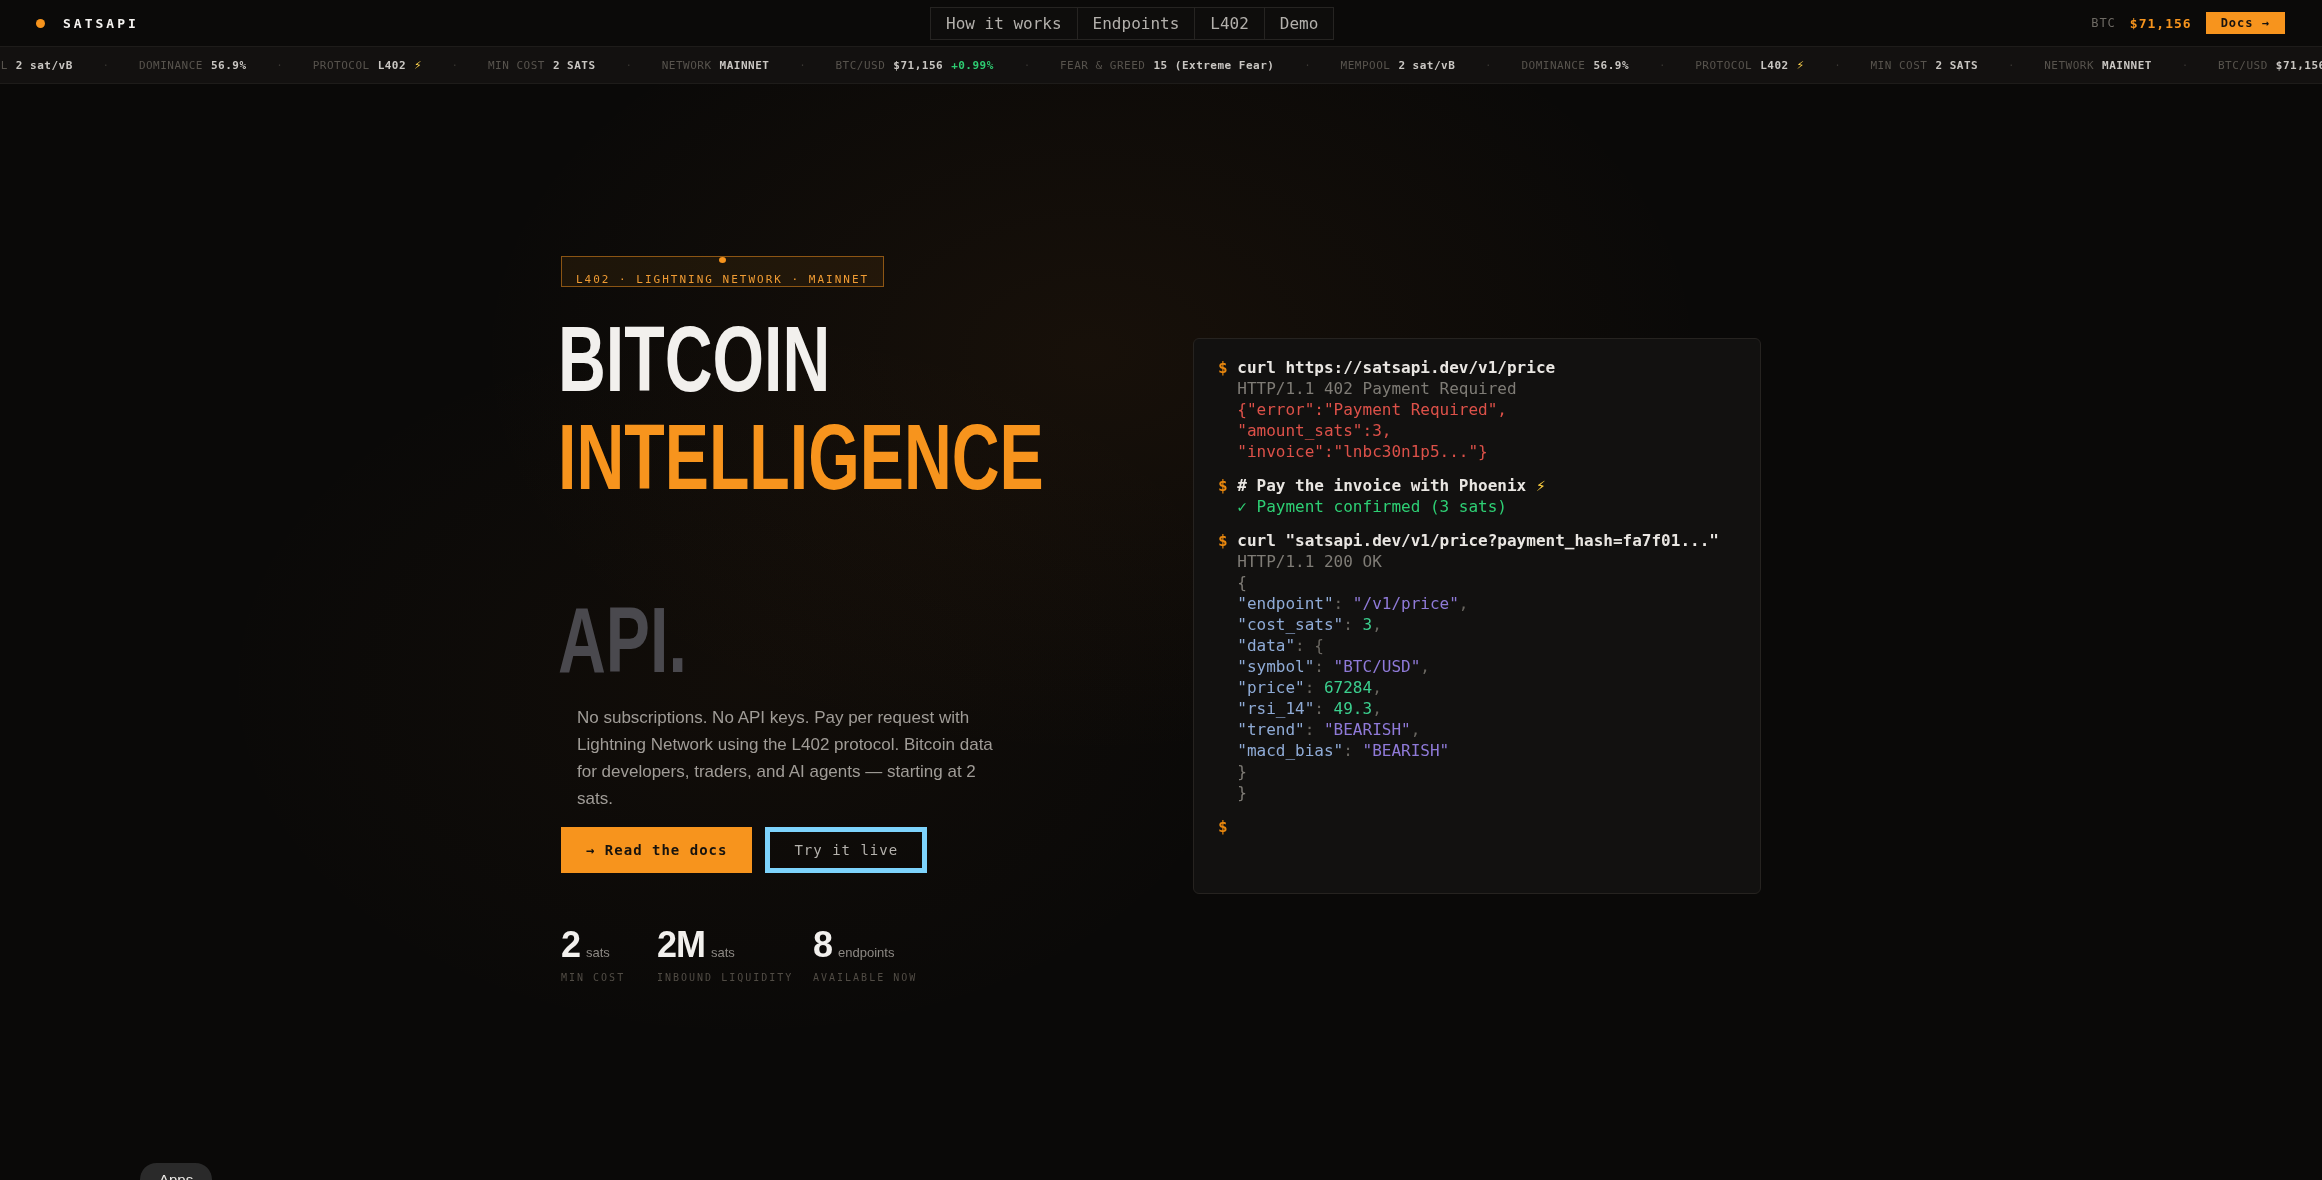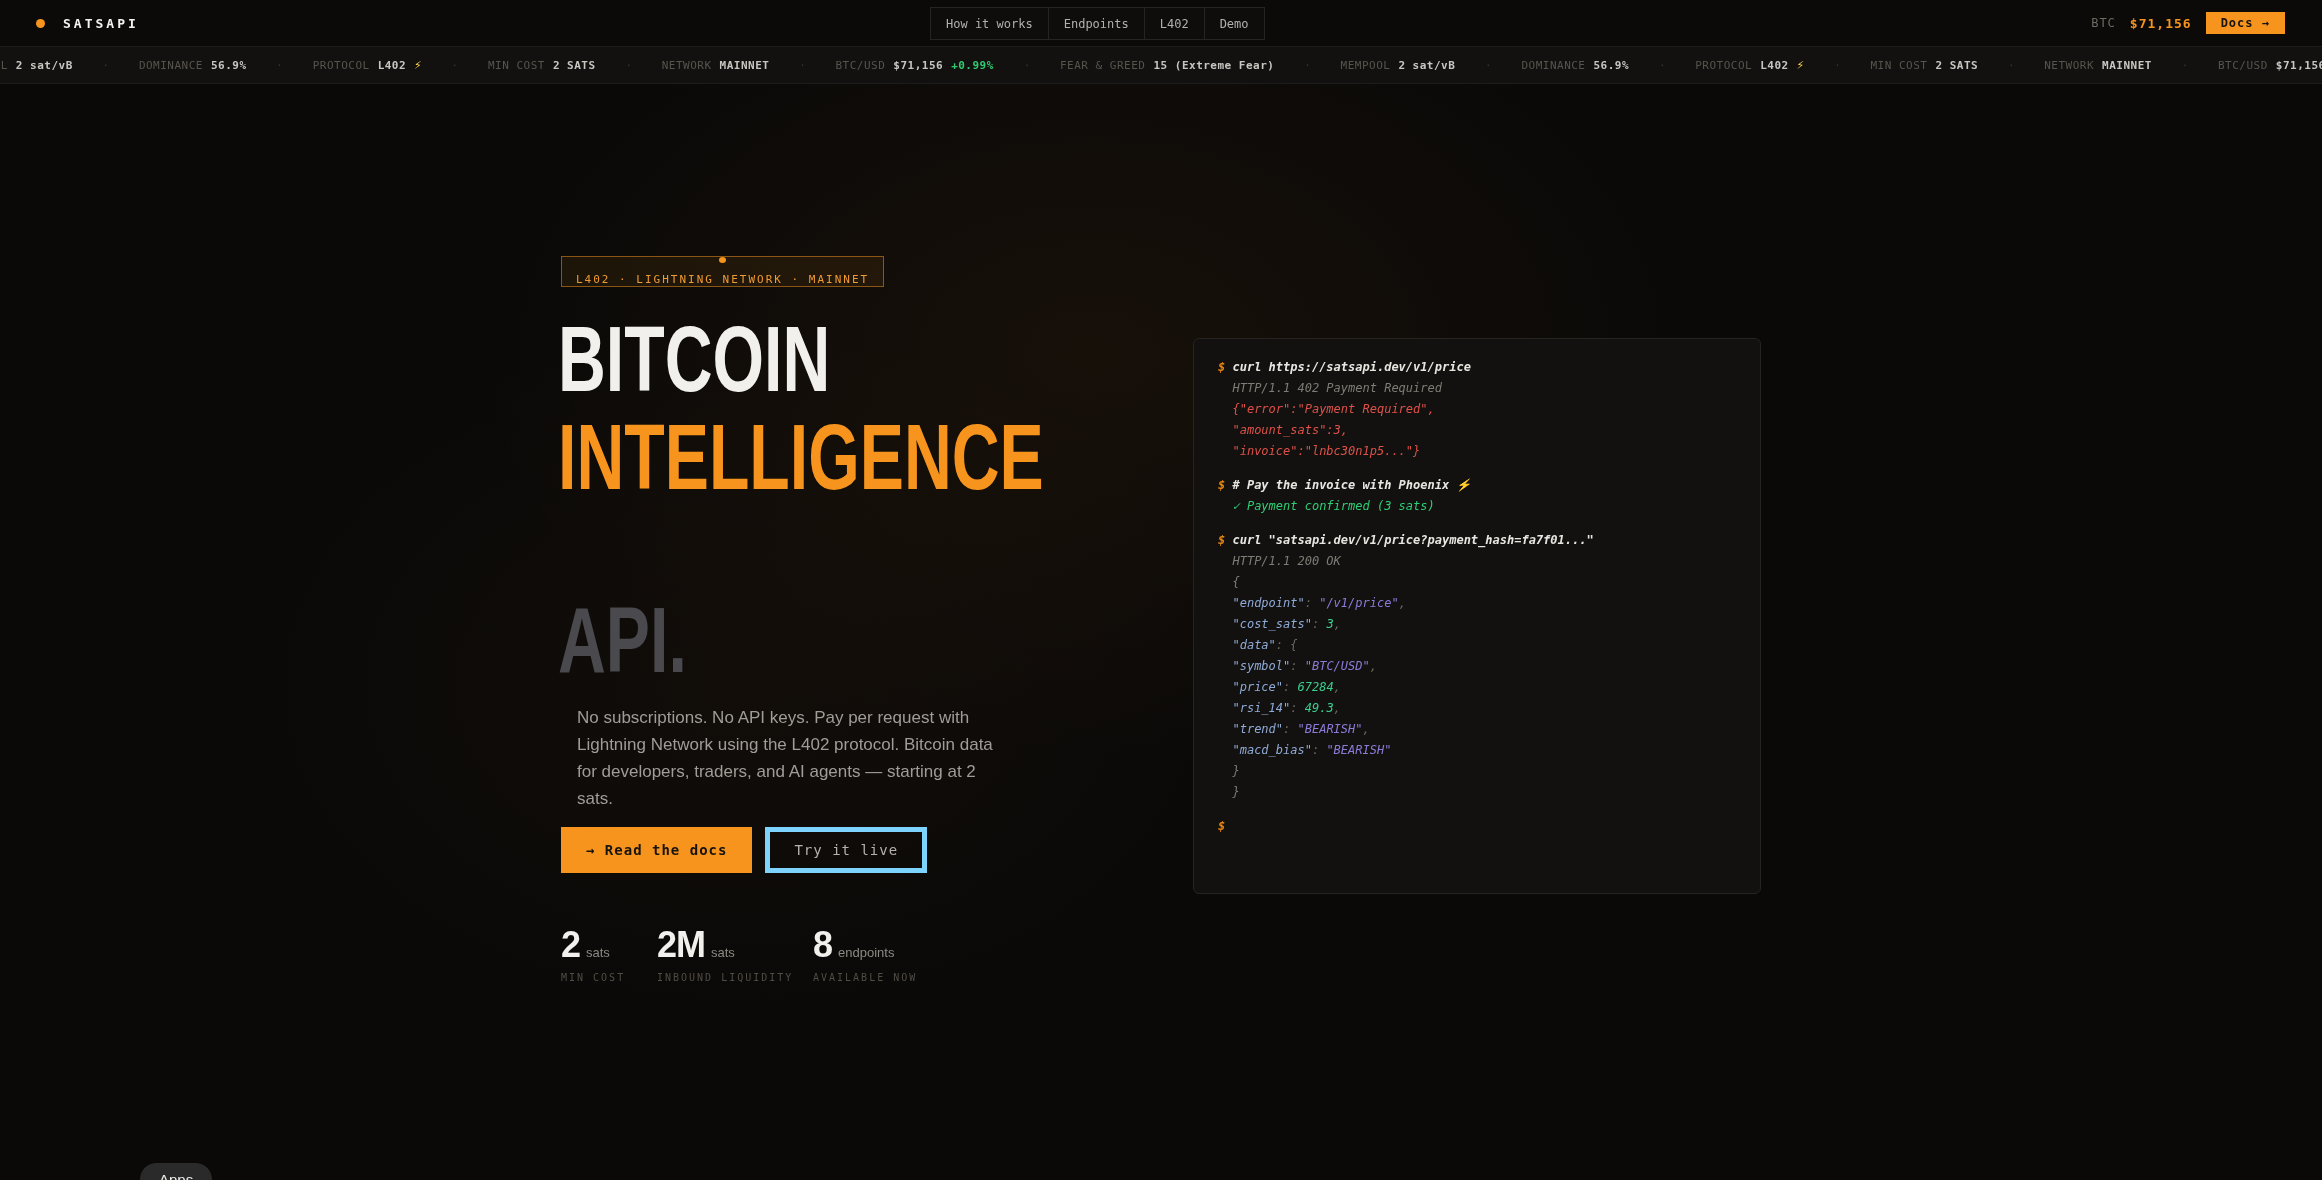--- a/index.html
+++ b/index.html
@@ -14,21 +14,21 @@
       radial-gradient(760px 520px at 32% 58%, rgba(201,111,27,0.04), transparent 70%);
   }
 
   
   .nav { position:absolute; top:0; left:0; right:0; height:46px; background:#0b0a09; z-index:5; }
   .logo { position:absolute; left:36px; top:0; height:46px; display:flex; align-items:center; gap:18px;
           color:#f5f3f0; font-size:13px; font-weight:bold; letter-spacing:3px; cursor:pointer; }
   .logo-dot { width:9px; height:9px; border-radius:50%; background:#f7941d; }
   .nav-box { position:absolute; left:930px; top:7px; height:31px; display:flex; align-items:stretch;
              border:1px solid #262422; background:rgba(255,255,255,0.015); }
-  .nav-item { display:flex; align-items:center; padding:0 15px; color:#b3b0ac; font-size:12px;
+  .nav-item { display:flex; align-items:center; padding:0 15px; color:#b3b0ac; font-size:16px;
               border-left:1px solid #262422; cursor:pointer; }
   .nav-item:first-child { border-left:none; }
   .nav-right { position:absolute; right:37px; top:0; height:46px; display:flex; align-items:center; gap:14px; }
   .btc-label { color:#6e6a64; font-size:12px; letter-spacing:1px; }
   .btc-price { color:#f7941d; font-size:13px; font-weight:bold; letter-spacing:1px; }
   .docs-btn { background:#f7941d; color:#171310; border:none; font-family:inherit; cursor:pointer;
               font-size:12px; font-weight:bold; letter-spacing:1px; padding:4px 15px; }
 
   
   .ticker { position:absolute; top:46px; left:0; right:0; height:36px; background:#131110;
@@ -70,21 +70,21 @@
   .stat-label { margin-top:9px; font-size:10px; letter-spacing:2px; color:#514c45; white-space:nowrap; }
 
   
   .terminal { position:absolute; left:1193px; top:338px; width:568px; height:556px;
               background:#121110; border:1px solid #262320; border-radius:6px; box-sizing:border-box; }
   .term-header { height:37px; display:flex; align-items:center; padding:0 20px;
                  background:#161412; border-bottom:1px solid #1f1c1a; border-radius:6px 6px 0 0; }
   .term-dot { width:11px; height:11px; border-radius:50%; margin-right:9px; }
   .dot-red { background:#ff5f57; } .dot-yellow { background:#febc2e; } .dot-green { background:#28c840; }
   .term-title { margin-left:auto; color:#6b6761; font-size:11px; letter-spacing:0.5px; }
-  .term-body { padding:18px 24px; font-size:12px; line-height:21px;font-style:italic; }
+  .term-body { padding:18px 24px; font-size:16px; line-height:21px; }
   .term-line { white-space:pre; height:21px; }
   .term-blank { height:13px; }
   .t-prompt { color:#e8870e; font-weight:bold; }
   .t-cmd { color:#e9e6e2; font-weight:bold; }
   .t-muted { color:#7f7c76; }
   .t-red { color:#dd5149; }
   .t-green { color:#2ecf74; }
   .t-key { color:#8fabd6; }
   .t-str { color:#8f7ad8; }
   .t-num { color:#3bcf8e; }

